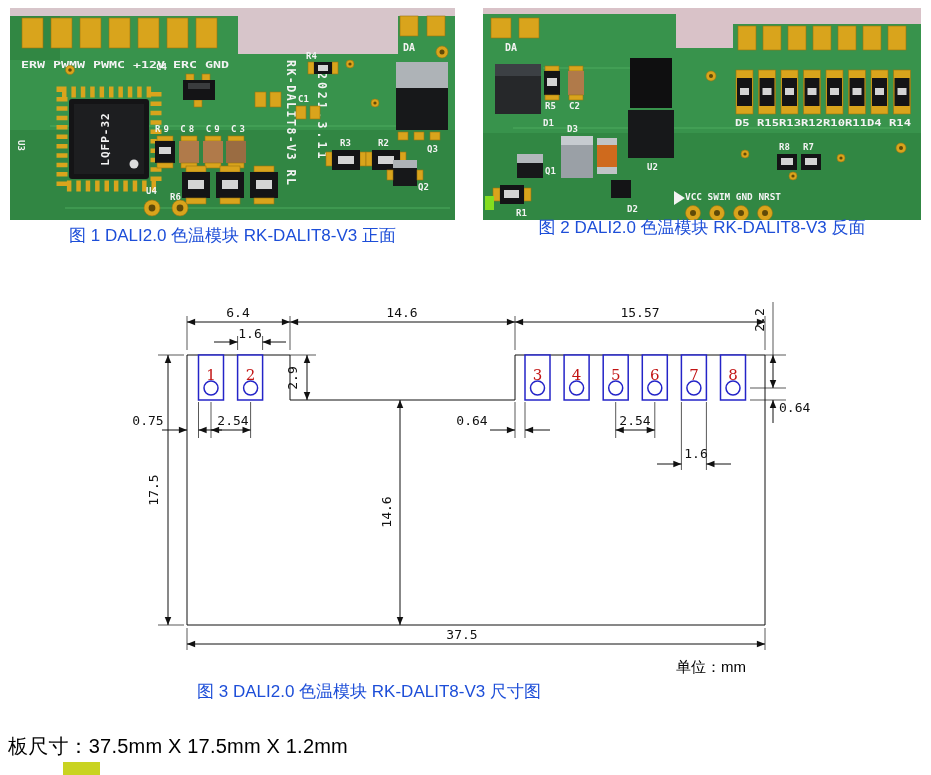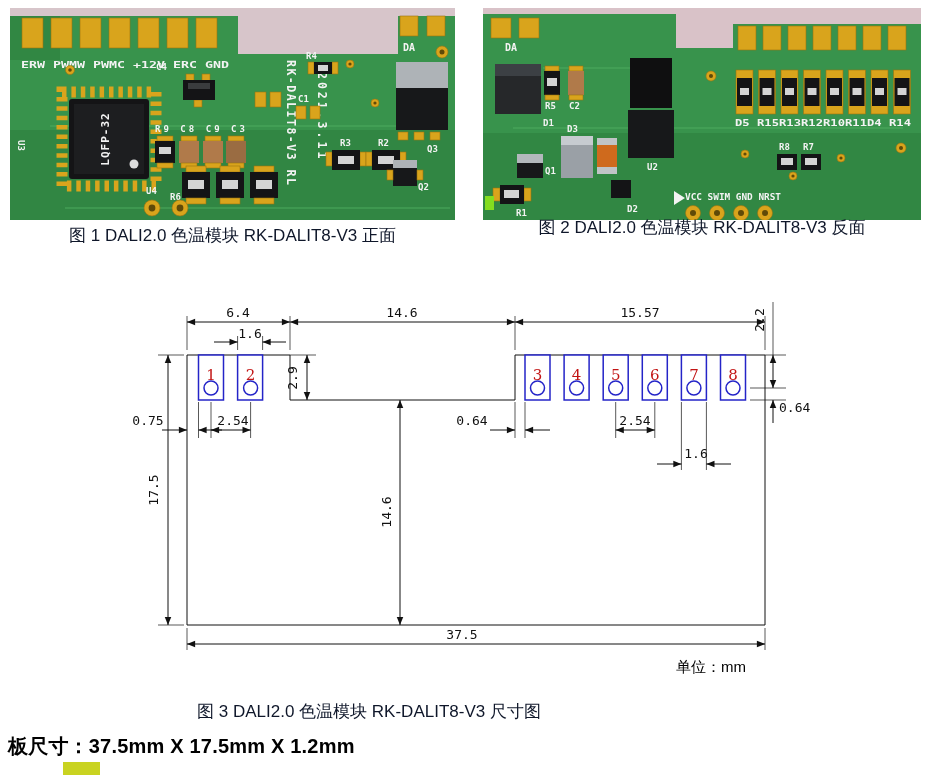--- a/index.html
+++ b/index.html
@@ -1,22 +1,22 @@
 <!DOCTYPE html>
 <html><head>
 <meta charset="utf-8">
 <style>
   *{margin:0;padding:0;box-sizing:border-box}
   html,body{background:#fff}
   body{width:931px;height:775px;position:relative;overflow:hidden;
        font-family:"Liberation Sans",sans-serif;color:#000}
   .abs{position:absolute}
-  .caption{position:absolute;text-align:center;font-size:17px;color:#0f172a;
+  .caption{position:absolute;text-align:center;font-size:17px;color:#1d4ed8;
            font-family:"Liberation Sans",sans-serif}
-  .board-size{position:absolute;font-size:20px;font-weight:700;letter-spacing:.2px}
+  .board-size{position:absolute;font-size:20px;font-weight:400;letter-spacing:.2px}
   .hl{position:absolute;background:#c9d321}
   svg{position:absolute;display:block}
   .silk{fill:#f3f3f3;font-family:"DejaVu Sans Mono",monospace;font-weight:700}
   .dimlbl{fill:#111;font-family:"DejaVu Sans Mono",monospace;font-size:13px}
   .padnum{fill:#c21414;font-family:"DejaVu Serif",serif;font-size:15px;text-anchor:middle}
   .dl{stroke:#111;stroke-width:1;fill:none}
   .ext{stroke:#111;stroke-width:.7;fill:none}
   .padshape{fill:#fff;stroke:#2424c8;stroke-width:1.5}
   .gold{fill:#d9a41c;stroke:#9a7410;stroke-width:.6}
   .blackchip{fill:#141416}
@@ -427,16 +427,16 @@
 
   <g>
     <path class="ext" d="M77,336 V358 M655,336 V358"></path>
     <line class="dl" x1="77" y1="352" x2="655" y2="352" marker-start="url(#arrow)" marker-end="url(#arrow)"></line>
     <text class="dimlbl" x="352" y="347" text-anchor="middle">37.5</text>
   </g>
 
   <text x="566" y="380" font-size="15" fill="#000" font-family="Liberation Sans, sans-serif">单位：mm</text>
 </svg>
 
-<div class="caption" style="left:0;top:700px;width:738px">图 3 DALI2.0 色温模块 RK-DALIT8-V3  尺寸图</div>
+<div class="caption" style="left:0;top:680px;width:738px">图 3 DALI2.0 色温模块 RK-DALIT8-V3  尺寸图</div>
 
 <div class="board-size" style="left:8px;top:733px">板尺寸：37.5mm X 17.5mm X 1.2mm</div>
 <div class="hl" style="left:63px;top:762px;width:37px;height:13px"></div>
 
 </body></html>

